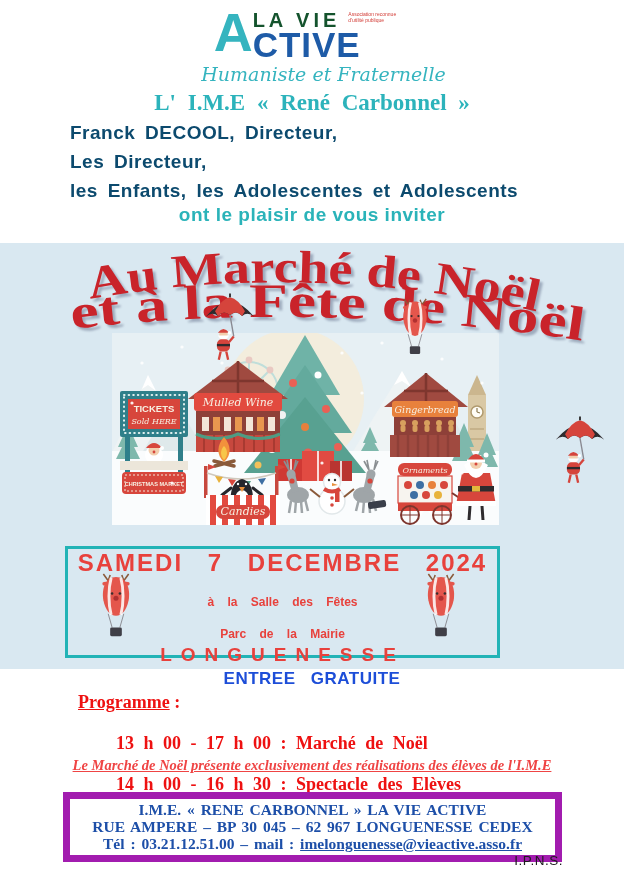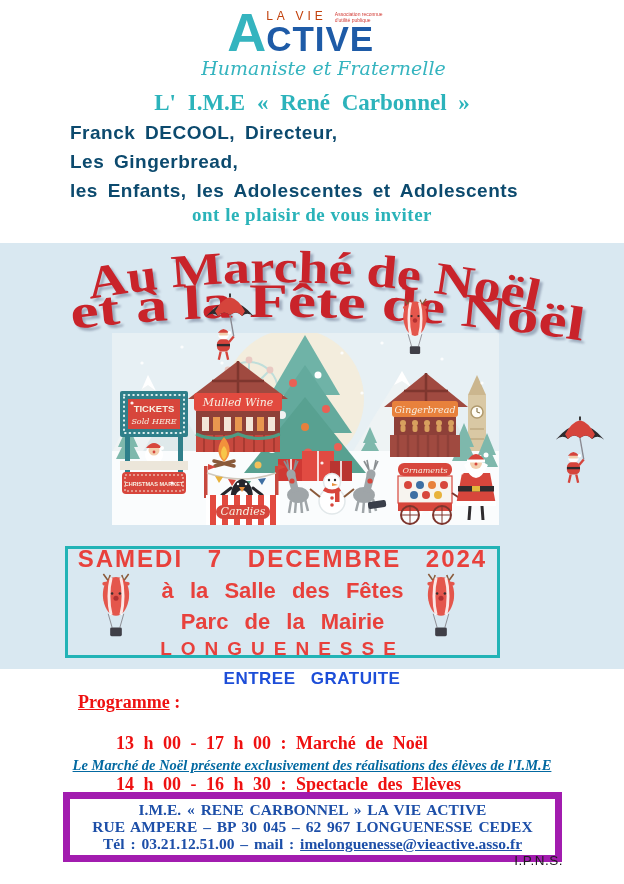--- a/index.html
+++ b/index.html
@@ -5,66 +5,66 @@
   html,body{margin:0;padding:0;background:#9a9a9a;}
   .page{position:relative;width:624px;height:884px;background:#ffffff;overflow:hidden;
         font-family:"Liberation Sans",sans-serif;}
 
   
   .logo{position:absolute;top:10px;left:0;right:0;display:flex;flex-direction:column;align-items:center;}
   .logo-row{display:flex;align-items:flex-start;}
   .logo-a{font-size:54px;font-weight:bold;color:#35b4bf;line-height:0.82;letter-spacing:-2px;}
   .logo-right{display:flex;flex-direction:column;margin-left:2px;}
   .logo-top{display:flex;align-items:flex-start;}
-  .logo-lavie{font-size:12px;font-weight:normal;color:#c2410c;letter-spacing:4px;line-height:1;}
+  .logo-lavie{font-size:20px;font-weight:bold;color:#14532d;letter-spacing:4px;line-height:1;}
   .logo-note{font-size:5px;color:#d23a34;width:62px;line-height:1.25;margin-left:8px;margin-top:1px;}
   .logo-ctive{font-size:35px;font-weight:bold;color:#1e5ba7;line-height:0.85;letter-spacing:1px;}
   .logo-tagline{font-family:"DejaVu Serif",serif;font-style:italic;font-size:19px;color:#35b4bf;margin-top:3px;margin-left:23px;}
 
   
   .ime-title{position:absolute;top:90px;left:0;right:0;text-align:center;
              font-family:"Liberation Serif",serif;font-weight:bold;font-size:23px;color:#2cb3bb;word-spacing:6px;}
   .hosts{position:absolute;left:70px;top:122px;color:#0c4a6e;font-weight:bold;font-size:19px;
          letter-spacing:0.5px;word-spacing:4px;}
   .hosts div{margin-bottom:7px;}
   .invite{position:absolute;top:204px;left:0;right:0;text-align:center;color:#2ab3b9;
-          font-weight:bold;font-size:19px;letter-spacing:0.5px;font-family:Liberation Serif, serif;}
+          font-weight:bold;font-size:19px;letter-spacing:0.5px;}
 
   
   .blue-band{position:absolute;left:0;top:243px;width:624px;height:426px;background:#d9e8f1;}
   .title-svg{position:absolute;left:0;top:243px;width:624px;height:130px;overflow:visible;
              filter:drop-shadow(3px 3px 1px rgba(110,122,148,0.55));}
   .title-svg text{font-family:"Liberation Serif",serif;font-weight:bold;fill:#c9232a;}
 
   
   .illu{position:absolute;left:112px;top:333px;width:387px;height:192px;}
   .illu text{font-family:"DejaVu Serif",serif;font-style:italic;fill:#f7efe2;}
   .illu .blocky{font-family:"Liberation Sans",sans-serif;font-style:normal;font-weight:bold;}
 
   
   .deco{position:absolute;}
 
   
   .date-box{position:absolute;left:65px;top:546px;width:435px;height:112px;border:3px solid #22b3b6;
-            box-sizing:border-box;display:flex;flex-direction:column;align-items:center;justify-content:center;
+            box-sizing:border-box;display:flex;flex-direction:column;align-items:center;justify-content:flex-start;
             color:#e8413c;font-weight:bold;}
   .db-l1{font-size:24px;letter-spacing:2px;word-spacing:16px;}
-  .db-l2,.db-l3{font-size:22px;word-spacing:10px;margin-top:5px;}
+  .db-l2,.db-l3{font-size:12px;word-spacing:10px;margin-top:18px;}
   .db-l4{font-size:19px;letter-spacing:9px;margin-top:3px;}
   .db-balloon{position:absolute;top:24px;width:40px;height:70px;}
   .db-balloon.left{left:28px;} .db-balloon.right{right:36px;}
 
   
   .free-entry{position:absolute;top:669px;left:0;right:0;text-align:center;color:#1d4ed8;
               font-weight:bold;font-size:17px;word-spacing:10px;letter-spacing:0.5px;}
   .program{position:absolute;left:78px;top:692px;font-family:"Liberation Serif",serif;
            font-weight:bold;color:#ee1111;font-size:18px;}
   .program-title .u{text-decoration:underline;}
   .program-item{margin-left:38px;margin-top:20px;word-spacing:5px;}
-  .note{position:absolute;top:757px;left:0;right:0;text-align:center;color:#0369a1;
+  .note{position:absolute;top:757px;left:0;right:0;text-align:center;color:#ef4444;
         font-family:"Liberation Serif",serif;font-weight:bold;font-style:italic;font-size:14.5px;
         text-decoration:underline;}
   .footer-box{position:absolute;left:63px;top:792px;width:499px;border:7px solid #a21caf;box-sizing:border-box;
               text-align:center;color:#1d4fa8;font-family:"Liberation Serif",serif;font-weight:bold;
               font-size:15.5px;line-height:17px;padding:2px 0 3px 0;word-spacing:2px;}
   .footer-box .email{color:#1d4fa8;text-decoration:underline;cursor:pointer;}
   .ipns{position:absolute;top:853px;right:61px;color:#1c1c1c;font-size:13.5px;letter-spacing:0.5px;}
 </style>
 </head>
 <body>
@@ -82,21 +82,21 @@
         <span class="logo-ctive">CTIVE</span>
       </div>
     </div>
     <div class="logo-tagline">Humaniste et Fraternelle</div>
   </div>
 
   <div class="ime-title">L' I.M.E « René Carbonnel »</div>
 
   <div class="hosts">
     <div>Franck DECOOL, Directeur,</div>
-    <div>Les Gingerbread,</div>
+    <div>Les Directeur,</div>
     <div>les Enfants, les Adolescentes et Adolescents</div>
   </div>
 
   <div class="invite">ont le plaisir de vous inviter</div>
 
   <div class="blue-band"></div>
 
   <svg class="illu" viewBox="0 0 387 192">
     <rect width="387" height="192" fill="#e7f0f4"></rect>
     <circle cx="182" cy="66" r="70" fill="#f4ecd8" opacity="0.85"></circle>

